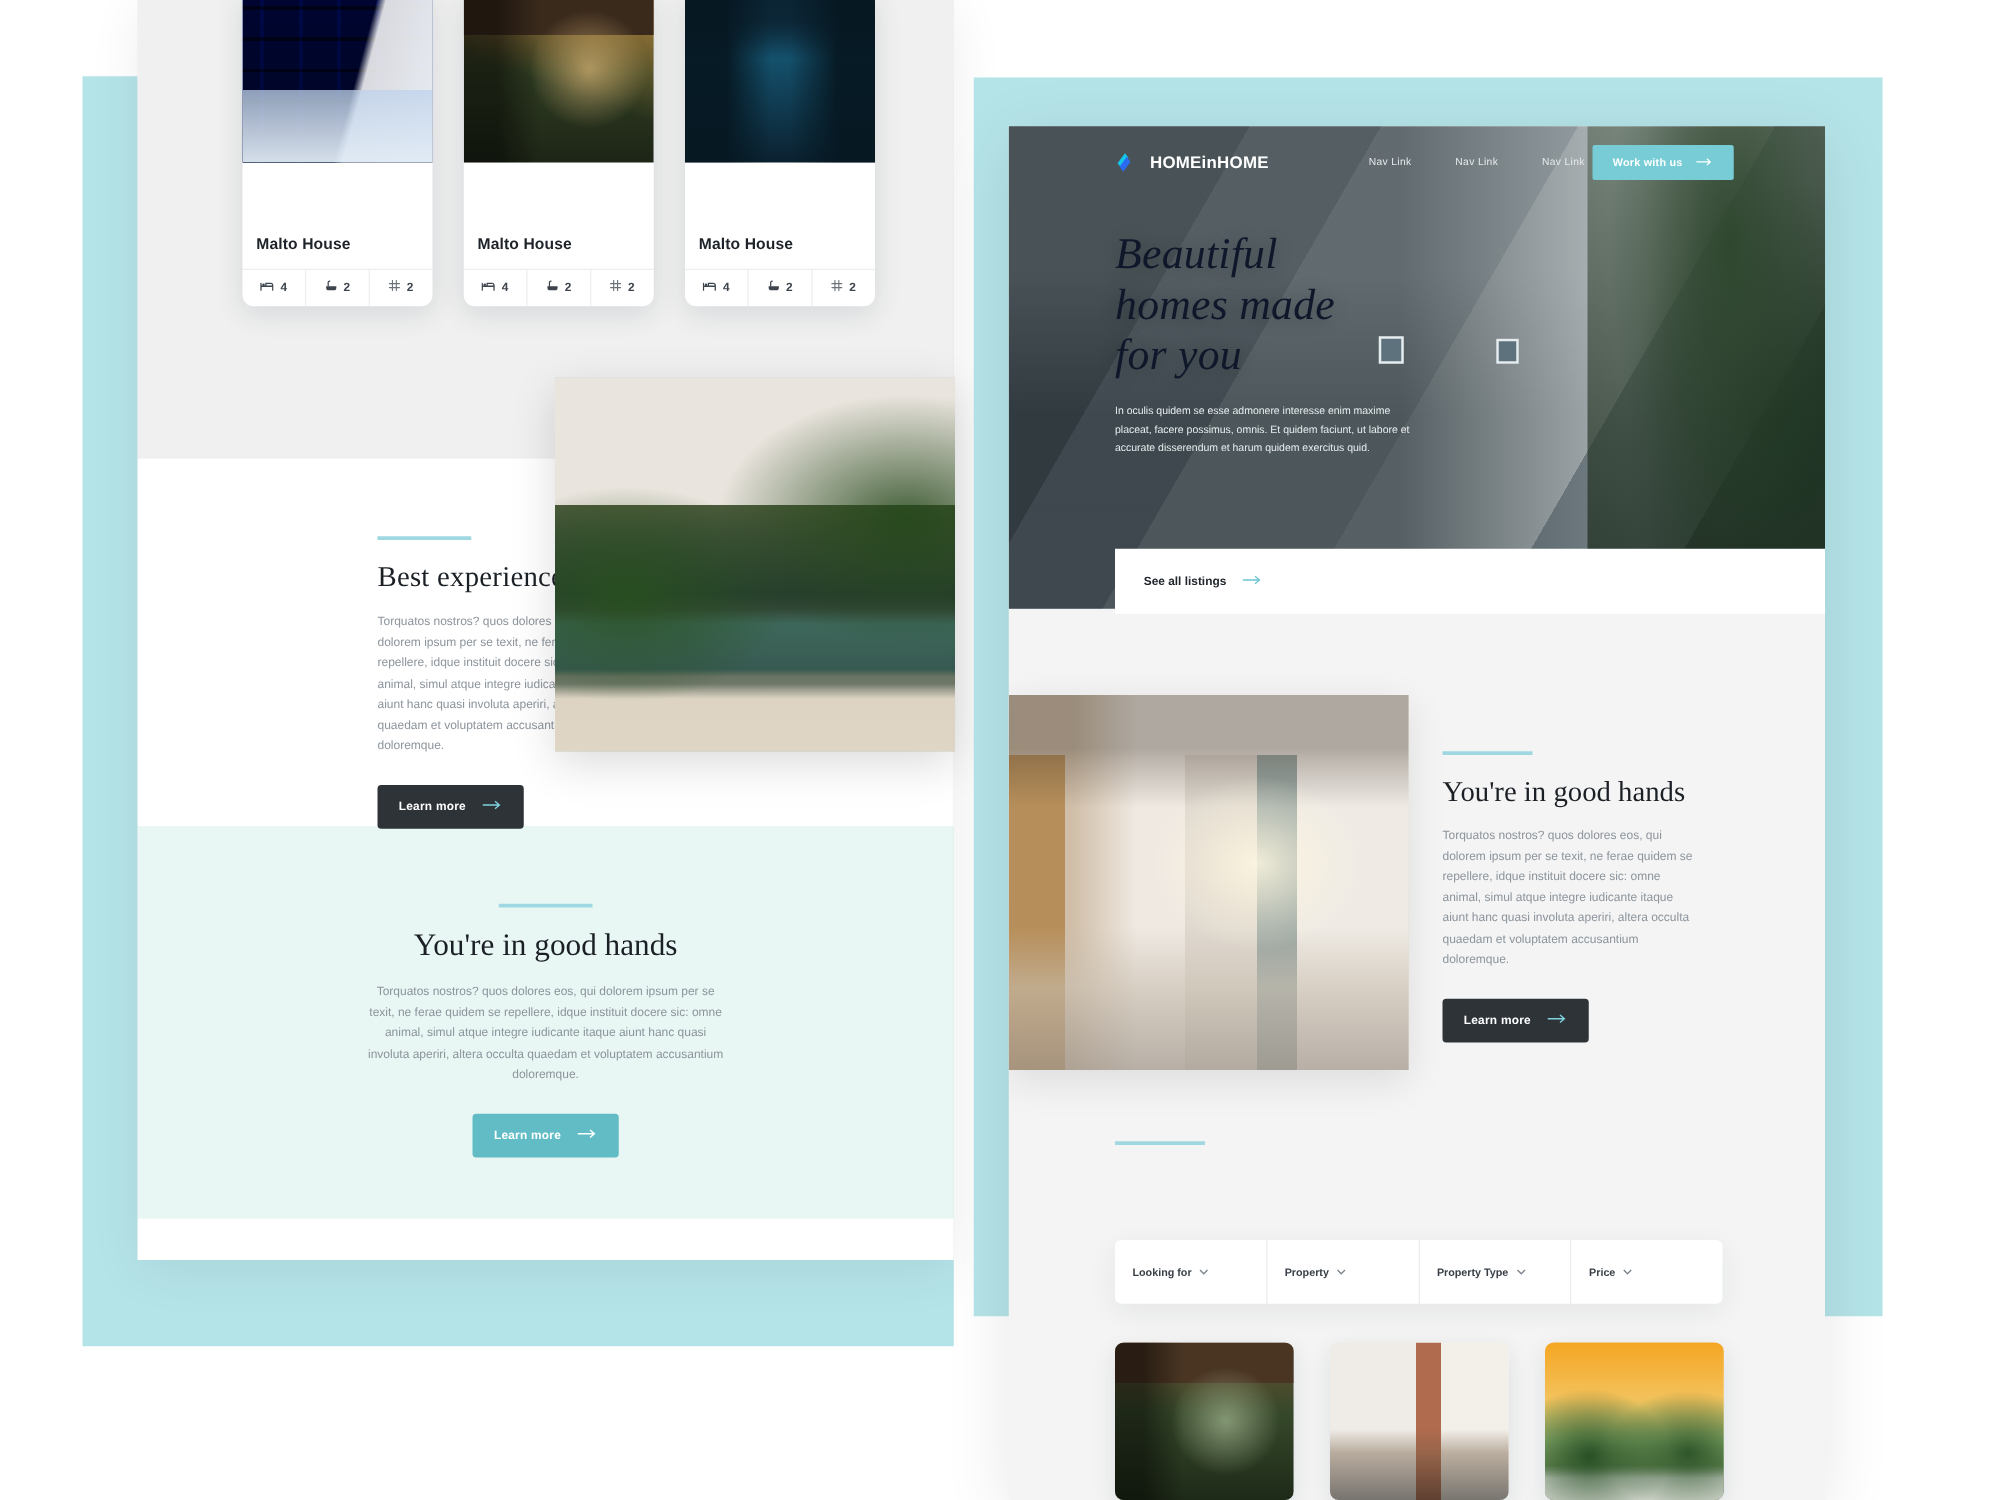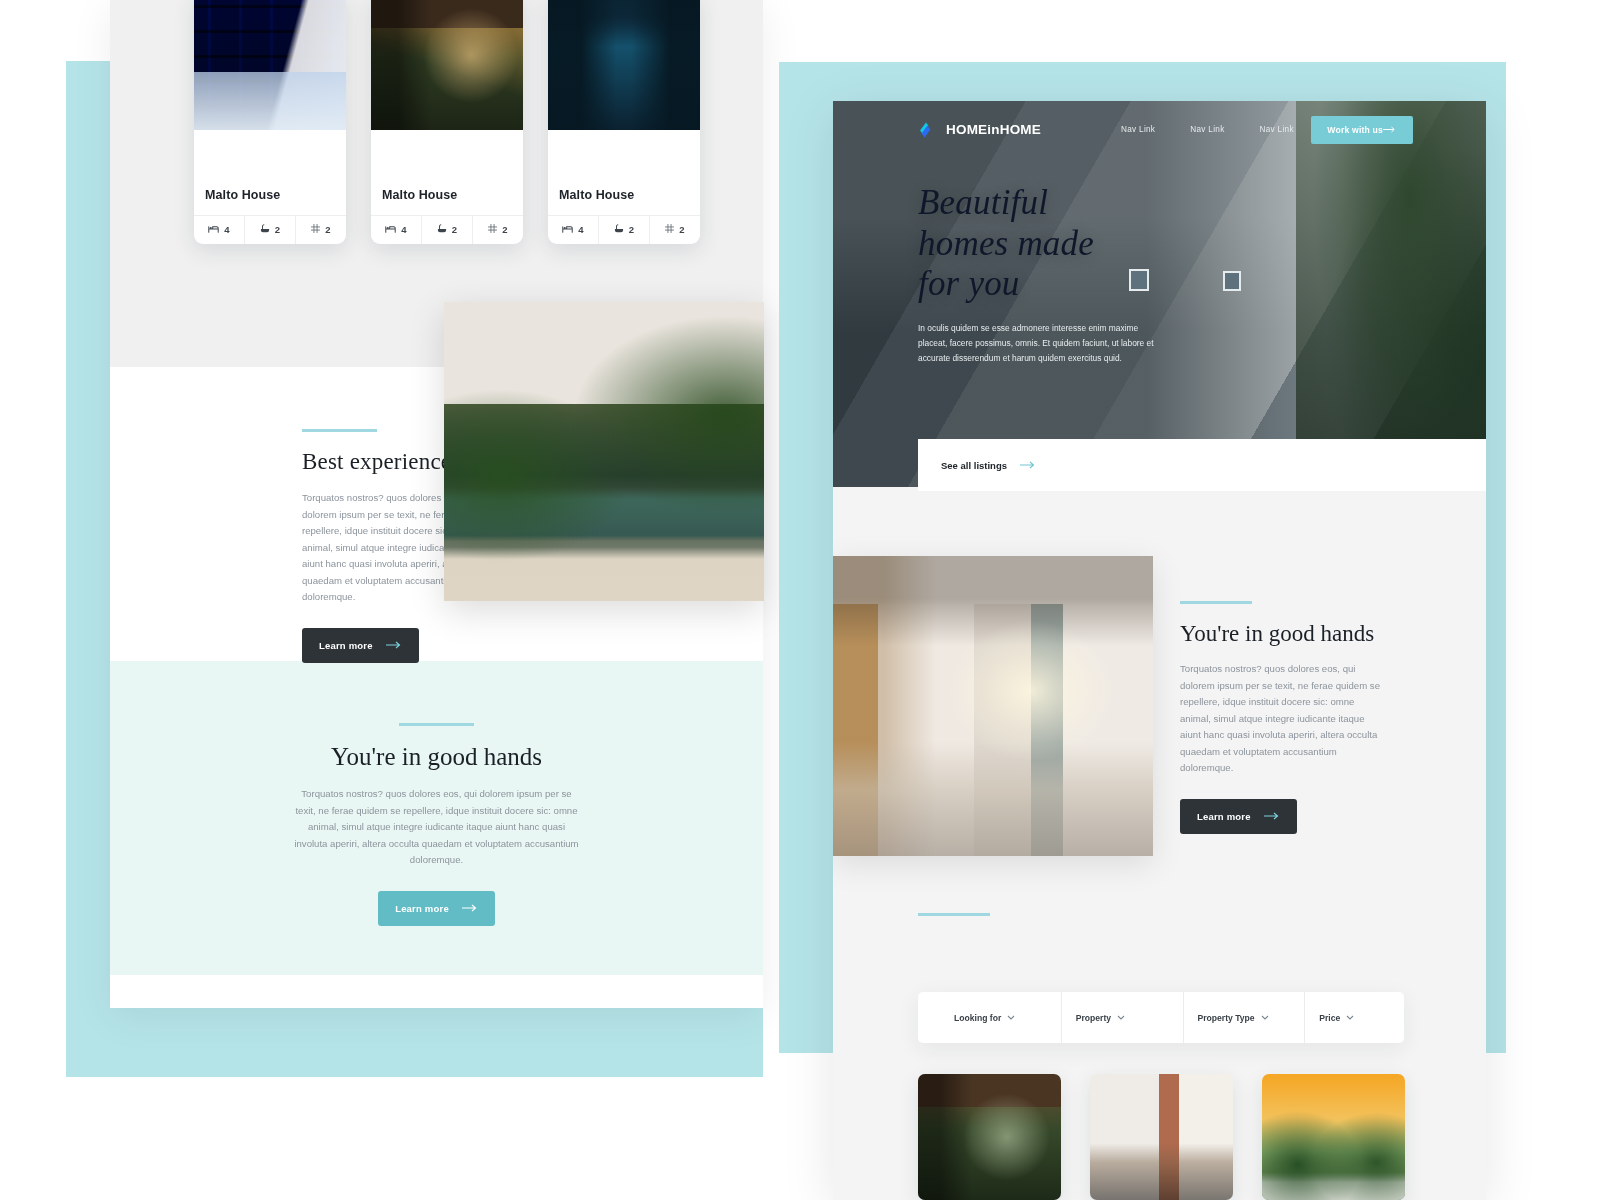--- a/index.html
+++ b/index.html
@@ -137,21 +137,21 @@
   .good-hands-c h2 { font-size: 25px; font-weight: 400; color: #1b2026; margin-bottom: 15px; }
   .good-hands-c .body-copy { width: 287px; margin: 0 auto 22px; }
 
   
   .right-teal {
     position: absolute; left: 779px; top: 62px;
     width: 727px; height: 991px;
     background: #b5e4e8;
   }
   .right-page {
-    position: absolute; left: 833px; top: 101px;
+    position: absolute; left: 807px; top: 101px;
     width: 653px; height: 1099px;
     background: #f4f4f4;
     overflow: hidden;
     box-shadow: 0 10px 50px rgba(0,0,0,.10);
   }
 
   
   .hero { position: absolute; left: 0; top: 0; width: 653px; height: 386px; overflow: hidden; }
   .hero-bg {
     position: absolute; inset: 0;
@@ -188,21 +188,21 @@
   .logo-wrap { display: flex; align-items: center; gap: 8px; }
   .logo-mark { width: 20px; height: 18px; position: relative; }
   .logo-text { color:#fff; font-size: 13.5px; font-weight: 700; letter-spacing: .2px; }
   .nav-links { display: flex; gap: 35px; margin-left: 80px; }
   .nav-link { color: #e6eaec; font-size: 8.2px; letter-spacing: .3px; text-decoration: none; }
   .nav-cta {
     position: absolute; right: 73px; top: 15px;
     background: #77ccd6; color: #fff; border: none;
     font-size: 8.6px; font-weight: 600; letter-spacing: .2px;
     padding: 9px 16px; border-radius: 2px;
-    display: inline-flex; align-items: center; cursor: pointer;
+    display: inline-flex; align-items: center; gap: 11px; cursor: pointer;
   }
 
   .hero-copy { position: absolute; left: 85px; top: 82px; width: 240px; z-index: 4; }
   .hero-copy h1 {
     font-size: 35px; line-height: 1.16; font-weight: 400;
     color: #0f172a; letter-spacing: .2px; margin-bottom: 16px;
     text-shadow: 0 2px 14px rgba(0,0,0,.25);
     font-style: italic;
   }
   .hero-copy p { font-size: 8.4px; line-height: 1.78; color: #e8edef; }
@@ -247,21 +247,20 @@
   .filter-bar {
     position: absolute; left: 85px; top: 891px; width: 486px; height: 51px;
     background: #fff; border-radius: 5px; display: flex;
     box-shadow: 0 6px 22px rgba(23,40,60,.07);
     overflow: hidden;
   }
   .filter-cell {
     flex: 1; display: flex; align-items: center; gap: 6px;
     padding-left: 14px; font-size: 8.6px; font-weight: 700; color: #383f46;
     cursor: pointer;
-    margin-left: 22px;
   }
   .filter-cell + .filter-cell { border-left: 1px solid #ececec; }
   .chev { color: #7c848c; font-size: 8px; }
 
   
   .bottom-cards { position: absolute; left: 85px; top: 973px; display: flex; gap: 29px; }
   .bcard { width: 143px; height: 126px; border-radius: 7px; overflow: hidden; position: relative;
            box-shadow: 0 6px 20px rgba(23,40,60,.10); }
   .b1 {
     background:

